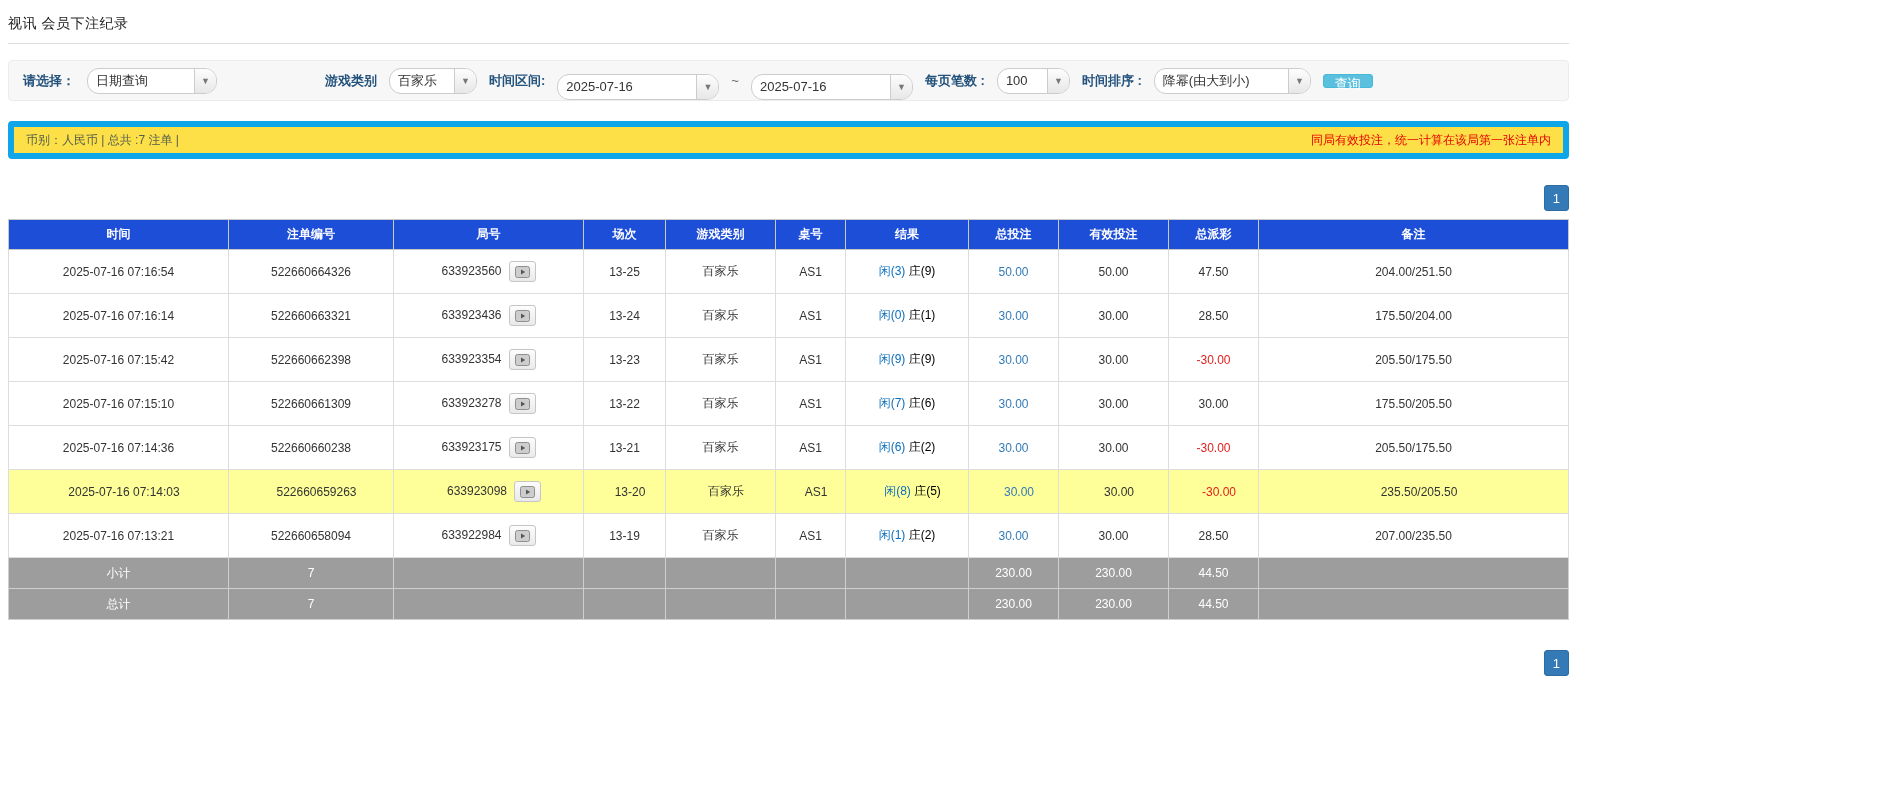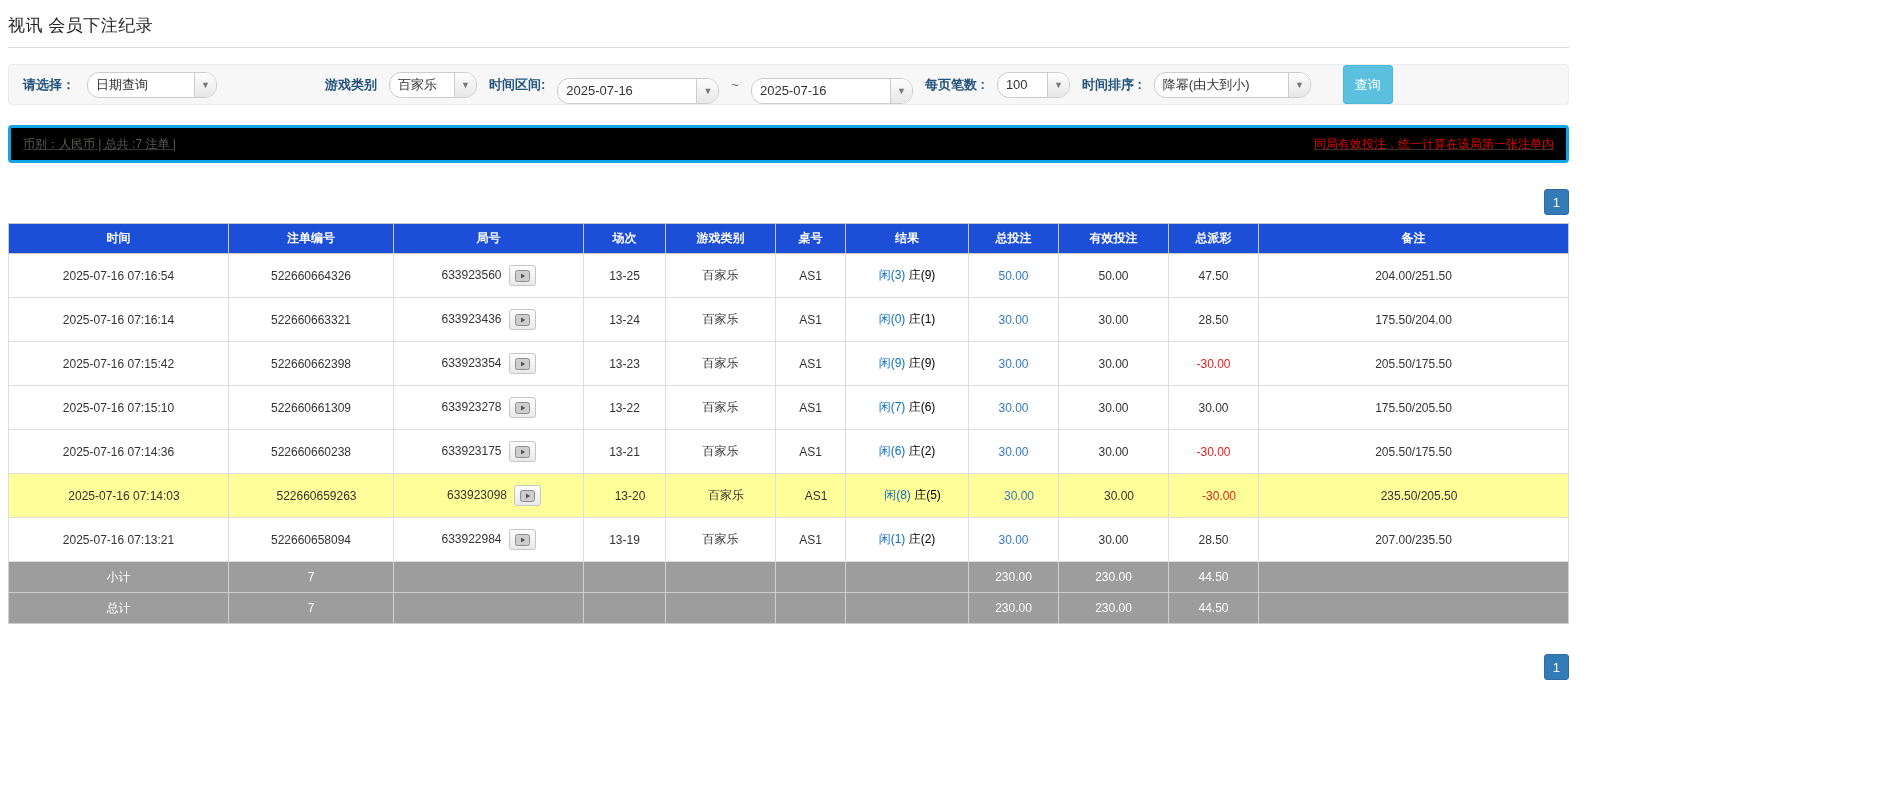--- a/index.html
+++ b/index.html
@@ -6,21 +6,21 @@
   html, body { margin: 0; padding: 0; background: #fff; }
   body {
     width: 1897px; min-height: 805px;
     font-family: "Liberation Sans", "DejaVu Sans", sans-serif;
     color: #333;
   }
   .page { padding: 10px 8px 20px 8px; width: 1577px; }
 
   
   .page-header { padding: 4px 0 10px 0; border-bottom: 1px solid #ddd; }
-  .page-title { font-size: 17px; color: #222; letter-spacing: 0.5px; }
+  .page-title { font-size: 14px; color: #222; letter-spacing: 0.5px; }
 
   
   .filter-bar {
     margin-top: 16px; width: 1561px; height: 41px;
     background: #f7f7f7; border: 1px solid #ececec; border-radius: 4px;
     display: flex; align-items: center; gap: 12px; padding: 0 14px;
     font-size: 13px; white-space: nowrap;
   }
   .f-label { color: #23527c; font-weight: bold; }
   .gap-lg { margin-left: 96px; }
@@ -33,32 +33,32 @@
   .combo-arrow {
     width: 22px; border-left: 1px solid #ccc;
     background: linear-gradient(#fdfdfd, #e7e7e7);
     color: #777; font-size: 9px;
     display: flex; align-items: center; justify-content: center;
   }
   .w130 { width: 130px; } .w88 { width: 88px; } .w162 { width: 162px; margin-top: 13px; }
   .w97 { width: 73px; } .w157 { width: 157px; }
   .tilde { color: #666; }
   .btn-query {
-    margin-left: 20px; height: 39px; padding: 0 11px;
+    margin-left: 0; height: 14px; padding: 0 11px;
     background: #5bc0de; border: 1px solid #46b8da; border-radius: 3px;
     color: #fff; font-size: 13px; cursor: pointer;
     font-family: "Liberation Sans", "DejaVu Sans", sans-serif;
   }
 
   
   .info-bar {
     margin-top: 20px; width: 1561px; min-height: 38px;
-    background: #000000; border: 3px solid #0ea5e9; border-radius: 4px;
+    background: #fde047; border: 6px solid #0ea5e9; border-radius: 4px;
     display: flex; align-items: center; justify-content: space-between;
-    padding: 0 12px; font-size: 12px; text-decoration: underline;
+    padding: 0 12px; font-size: 12px;
   }
   .info-left { color: #55604f; }
   .info-right { color: #e60000; }
 
   
   .pagination-row { width: 1561px; display: flex; justify-content: flex-end; }
   .pg-top { margin-top: 26px; margin-bottom: 8px; }
   .pg-bottom { margin-top: 30px; }
   .page-btn {
     min-width: 22px; height: 26px; padding: 0 8px;

